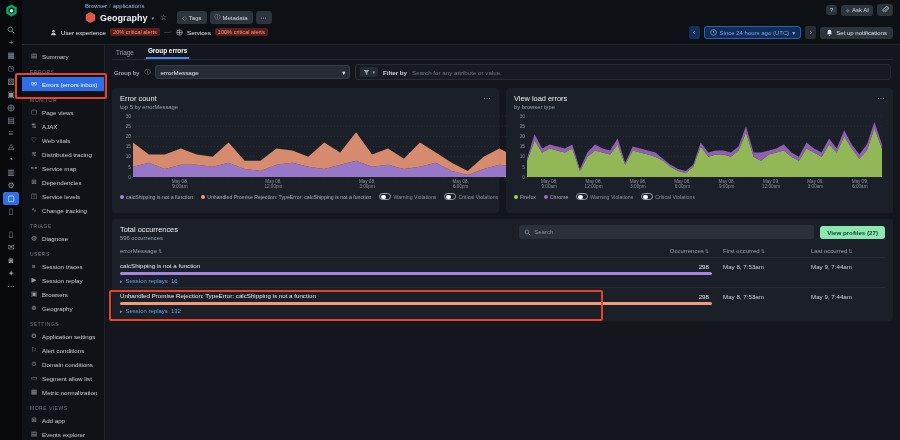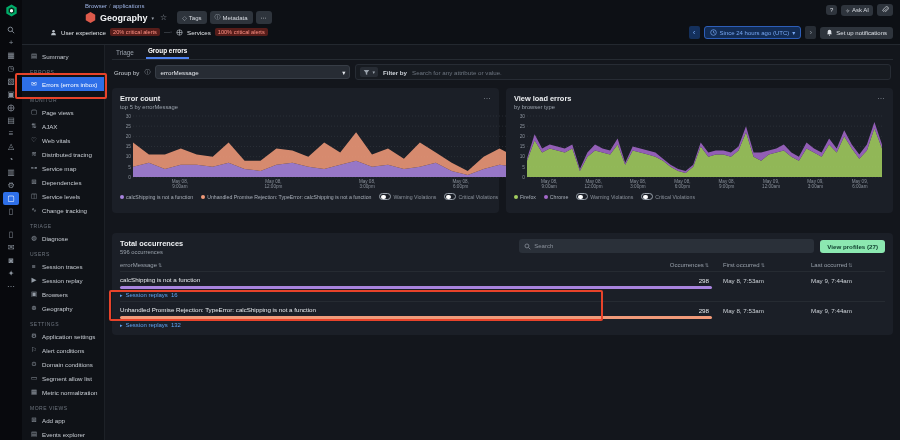--- a/index.html
+++ b/index.html
@@ -61,32 +61,32 @@
 .funnelbtn{display:flex;align-items:center;gap:2px;background:#272c34;border-radius:2px;padding:1.5px 3px;color:#9aa2ac;cursor:pointer;font-size:5px}
 .funnelbtn svg{width:7px;height:7px}
 .filter-input{flex:1;background:transparent;border:none;outline:none;font-size:6.2px;color:#e6e9ee;font-family:inherit}
 .filter-input::placeholder{color:#6e7681}
 .strong{font-weight:bold}
 
 .charts{display:flex;gap:7px;margin-top:4px;flex-shrink:0}
 .card{background:#1b1f27;border-radius:4px;padding:6px 8px}
 .chart-card{flex:1;height:125px;min-width:0}
 .card-head{display:flex;justify-content:space-between;align-items:flex-start}
-.card-title{font-size:7.4px;font-weight:bold;color:#eef0f3}
+.card-title{font-size:7.4px;font-weight:normal;color:#eef0f3}
 .card-sub{font-size:5.8px;color:#99a1ab;margin-top:1px}
 .menu-dots{color:#9aa2ac;font-size:8px;cursor:pointer;line-height:6px}
 .chart-svg{display:block;margin-top:3px}
 .legend{display:flex;align-items:center;gap:8px;margin-top:2px}
 .leg-item{display:flex;align-items:center;gap:2px;font-size:5.2px;color:#a9b0ba;white-space:nowrap}
 .leg-dot{width:4px;height:4px;border-radius:50%;flex-shrink:0}
 .leg-tog{display:flex;align-items:center;gap:2px;font-size:5.2px;color:#8a919b;cursor:pointer;white-space:nowrap}
 .toggle{width:12px;height:7px;border:1px solid #9aa2ac;border-radius:4px;position:relative;flex-shrink:0}
 .toggle::before{content:"";position:absolute;left:.5px;top:.6px;width:4.8px;height:4.8px;background:#fff;border-radius:50%}
 
-.table-card{margin-top:20px;padding:6px 8px 4px}
+.table-card{margin-top:6px;padding:6px 8px 4px}
 .tbl-head{display:flex;justify-content:space-between;align-items:flex-start}
 .tbl-right{display:flex;align-items:center;gap:6px}
 .searchbox{display:flex;align-items:center;gap:3px;width:295px;height:14px;background:#2a3039;border-radius:3px;padding:0 5px;color:#8a919b}
 .searchbox svg{width:7px;height:7px;flex-shrink:0}
 .search-input{flex:1;background:transparent;border:0;outline:0;font-size:6px;color:#e6e9ee;font-family:inherit}
 .search-input::placeholder{color:#8a919b}
 .greenbtn{background:#8ce8b1;color:#0d3f2d;font-size:6.2px;font-weight:bold;border-radius:3px;padding:3px 7px;cursor:pointer;white-space:nowrap}
 .cols{display:flex;margin-top:7px;font-size:6px;color:#99a1ab;padding-bottom:3px}
 .c-msg{flex:1}
 .c-occ{width:60px;text-align:right;flex-shrink:0}

